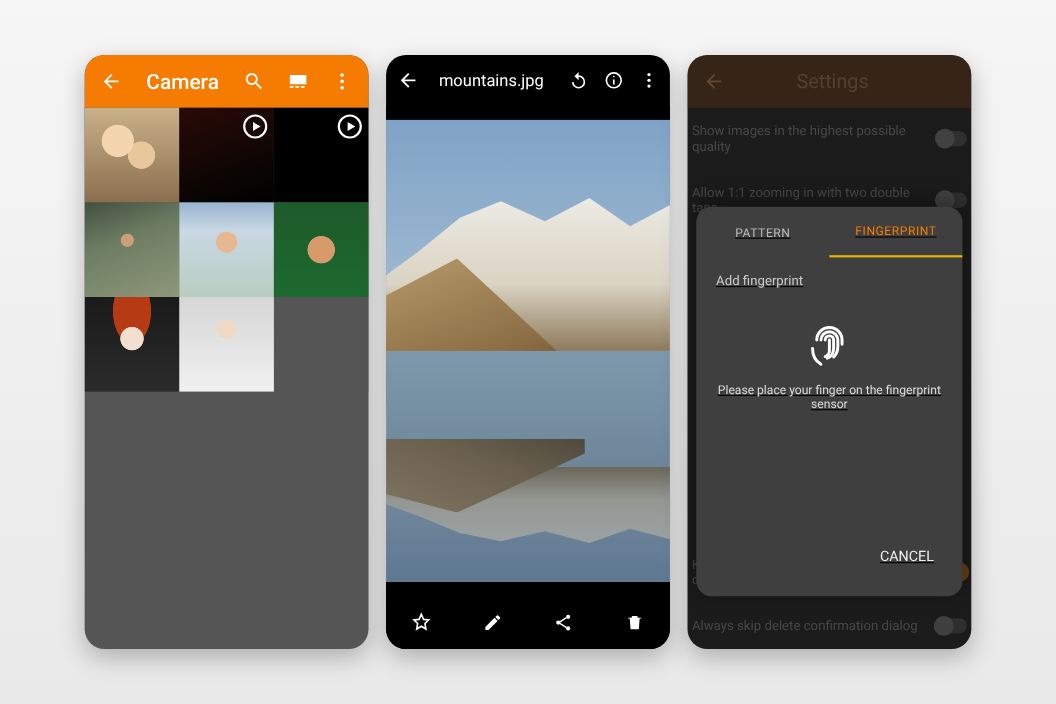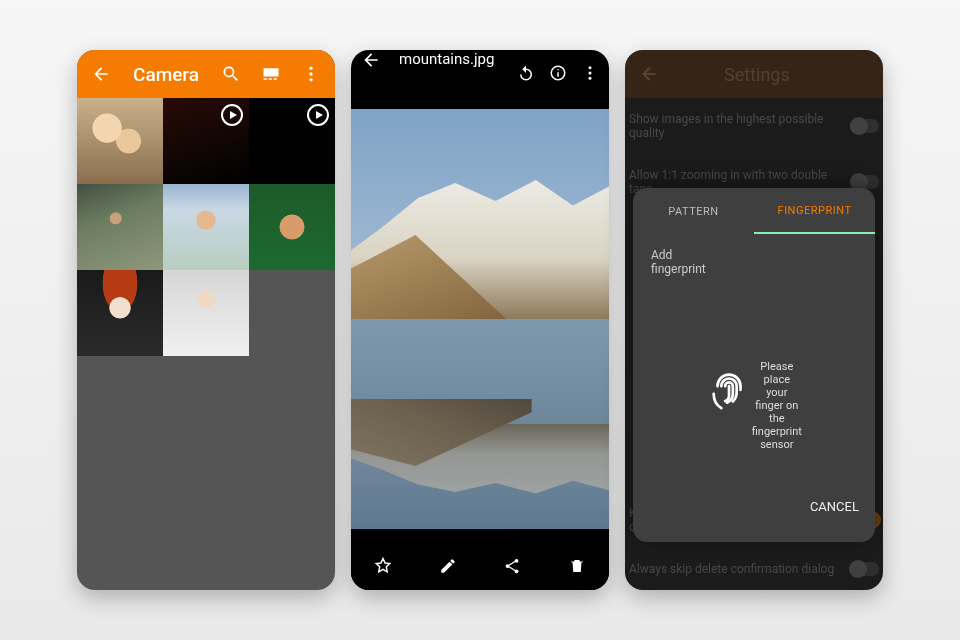--- a/index.html
+++ b/index.html
@@ -45,21 +45,21 @@
                  linear-gradient(180deg,#98b4d0 0%,#c9d8e4 30%,#b8cdc0 100%);}
   .t6{background:radial-gradient(circle at 50% 50%, #d79a6a 0 20%, transparent 21%),
                  linear-gradient(180deg,#1e5a2a 0%,#1c6a30 100%);}
   .t7{background:radial-gradient(circle at 50% 44%, #f2dfd0 0 16%, transparent 17%),
                  radial-gradient(ellipse at 50% 15%, #b63a14 0 28%, transparent 29%),
                  linear-gradient(180deg,#1a1a1a 0%, #2b2b2b 100%);}
   .t8{background:radial-gradient(circle at 50% 34%, #efd9c4 0 12%, transparent 13%),
                  linear-gradient(180deg,#d6d6d6 0%,#f0f0f0 100%);}
   
   .s2 { background:#000; }
-  .s2-top{height:46px;display:flex;color:#fff;padding:0 10px;}
+  .s2-top{height:46px;display:flex;align-items:center;color:#fff;padding:0 10px;}
   .s2-top .title{font-size:15px;flex:1;margin-left:18px;}
   .s2-right{display:flex;gap:14px;align-items:center;}
   .viewer{flex:1;display:flex;align-items:center;justify-content:center;background:#000;}
   .mountain{
     width:262px;height:420px;position:relative;overflow:hidden;
     background:linear-gradient(180deg,#98b4cf 0%,#b0c7db 30%,#c4d4e1 45%,#c4d4e1 50%,#c4d4e1 50%);
   }
   .sky{position:absolute;inset:0 0 50% 0;
        background:linear-gradient(180deg,#7fa3c6 0%,#a9c0d6 100%);}
   .peak{position:absolute;left:-10%;right:-10%;top:14%;height:36%;
@@ -84,30 +84,30 @@
   .s3-top .title{font-size:18px;margin-left:20px;}
   .setting{padding:14px 4px;color:#999;font-size:12px;display:flex;
            align-items:center;justify-content:space-between;}
   .toggle{width:30px;height:14px;background:#555;border-radius:8px;position:relative;}
   .toggle::after{content:'';position:absolute;top:-2px;left:0;width:18px;height:18px;
                  background:#888;border-radius:50%;}
   .toggle.on{background:#a85518;}
   .toggle.on::after{left:auto;right:-2px;background:#F57C00;}
   .sheet{position:absolute;left:8px;right:8px;top:138px;bottom:48px;
          background:#3f3f3f;border-radius:14px;box-shadow:0 -4px 18px rgba(0,0,0,.4);
-         display:flex;flex-direction:column;overflow:hidden;}
+         display:flex;flex-direction:column;overflow:hidden;text-decoration:underline;}
   .tabs{display:flex;height:46px;}
   .tab{flex:1;display:flex;align-items:center;justify-content:center;
        color:#bbb;font-size:11px;letter-spacing:.5px;}
-  .tab.active{color:#F57C00;border-bottom:2px solid #86efac;}
-  .sheet-body{flex:1;display:flex;flex-direction:row;align-items:flex-start;
+  .tab.active{color:#F57C00;border-bottom:2px solid #eab308;}
+  .sheet-body{flex:1;display:flex;flex-direction:column;align-items:flex-start;
               padding:14px 18px;color:#ddd;}
   .sub{font-size:12px;color:#ccc;margin-bottom:24px;}
   .fp{align-self:center;margin-top:4px;width:46px;height:46px;}
-  .hint{align-self:center;margin-top:35px;font-size:11px;color:#ddd;text-align:center;}
+  .hint{align-self:center;margin-top:12px;font-size:11px;color:#ddd;text-align:center;}
   .cancel{align-self:flex-end;margin-top:auto;color:#eee;font-size:13px;padding:14px 8px;}
   svg{display:block;}
   .dim{opacity:.35;}
 </style>
 </head>
 <body>
 
 <div class="phone">
   <div class="s1-top">
     <span class="ic">

